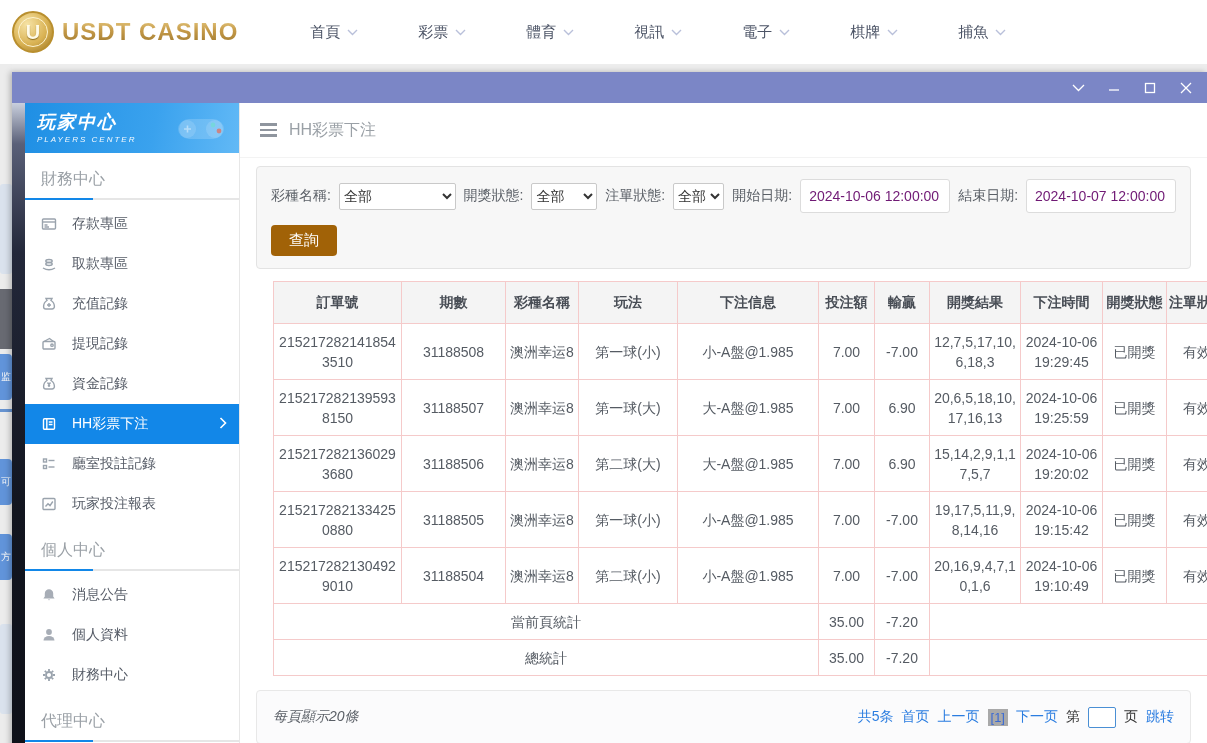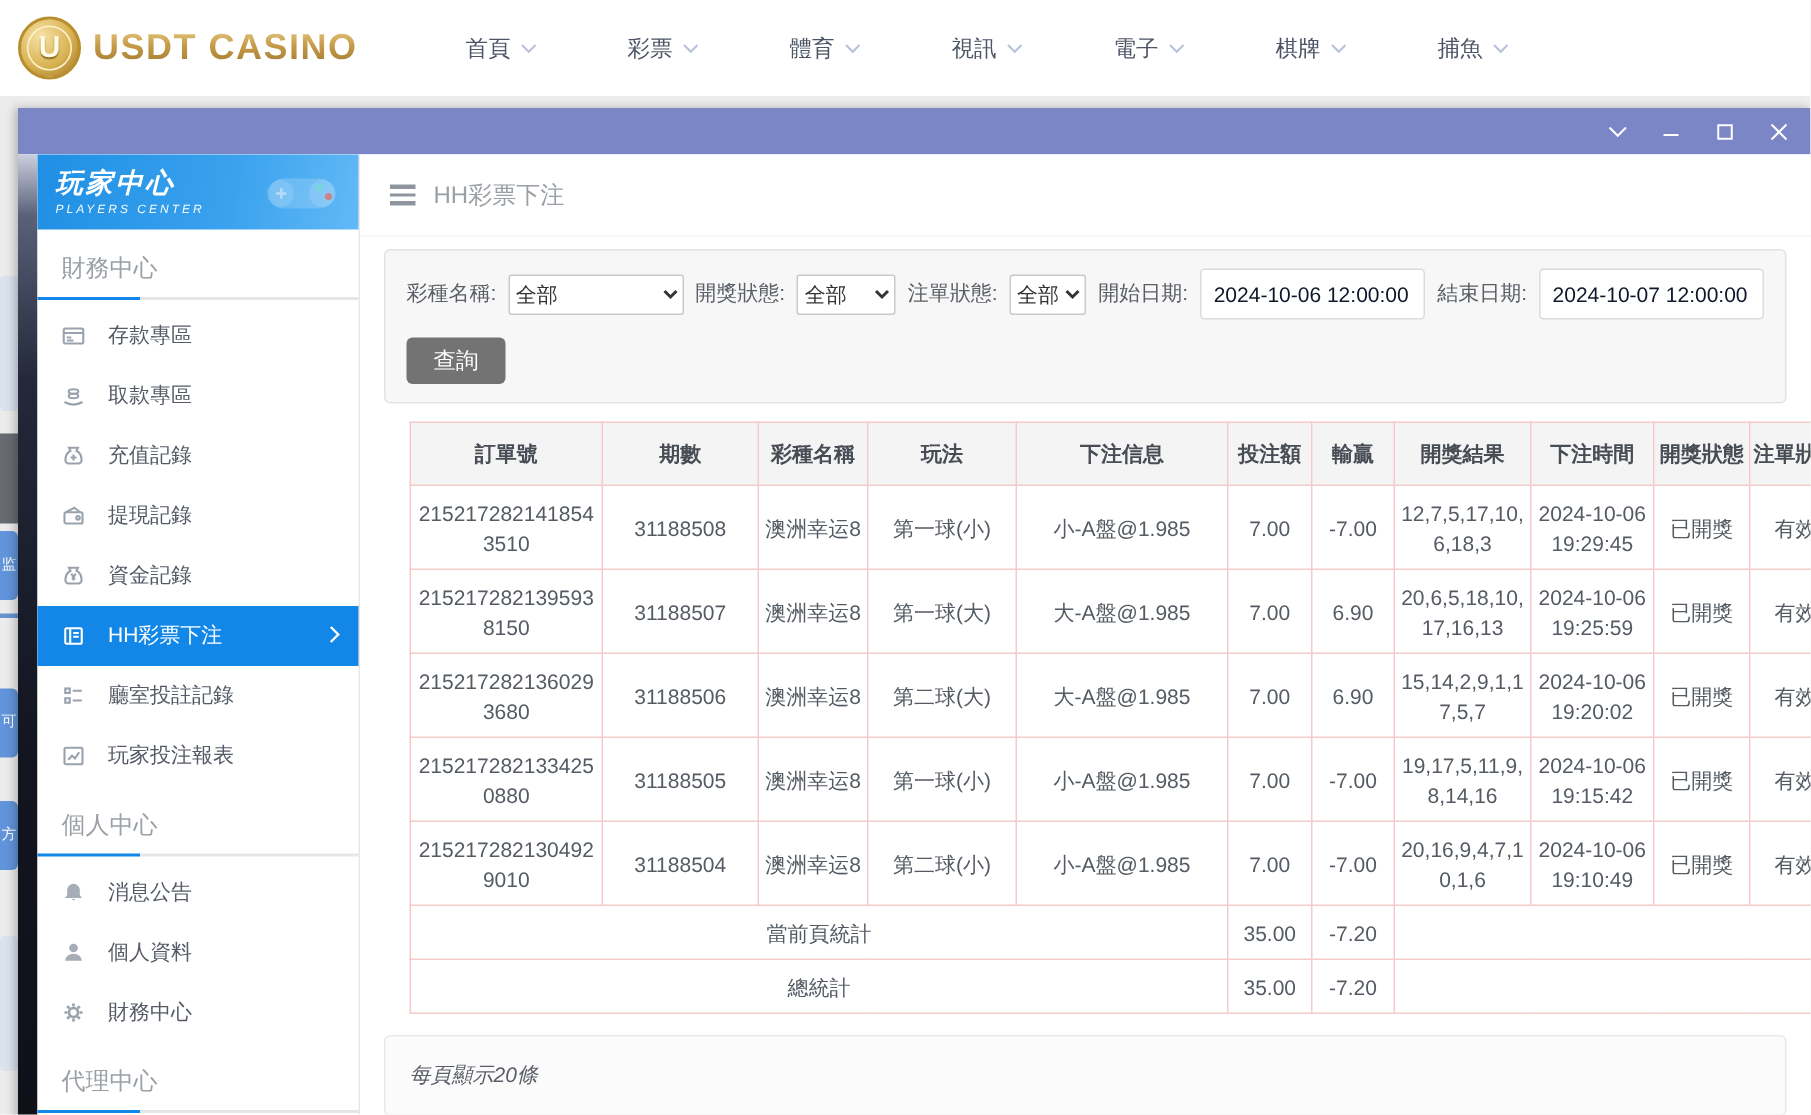--- a/index.html
+++ b/index.html
@@ -63,22 +63,22 @@
   .main-header { height:55px; display:flex; align-items:center; gap:12px; padding:0 20px; border-bottom:1px solid #f3f3f3; }
   .burger { display:flex; flex-direction:column; gap:3px; cursor:pointer; }
   .burger span { width:17px; height:2.5px; background:#8f959e; }
   .page-title { font-size:16px; color:#9aa0a6; }
 
   .filter-panel { margin:8px 16px 12px; border:1px solid #e3e3e3; background:#f7f7f7; border-radius:4px; padding:12px 14px; }
   .filter-row { display:flex; align-items:center; gap:8px; flex-wrap:nowrap; }
   .f-label { font-size:14px; color:#5a5f66; white-space:nowrap; }
   select.f-select { height:27px; font-size:14px; color:#333; border:1px solid #c9c9c9; background:#fff; border-radius:2px; }
   .w-lg { width:128px; } .w-md { width:72px; } .w-sm { width:56px; }
-  input.f-date { height:28px; width:150px; font-size:14px; color:#0f172a; border:1px solid #dcdcdc; border-radius:3px; padding:16px 8px; background:#fff; }
-  .btn-search { margin-top:12px; background:#737373; color:#fff; border:none; border-radius:4px;
+  input.f-date { height:28px; width:150px; font-size:14px; color:#701a75; border:1px solid #dcdcdc; border-radius:3px; padding:16px 8px; background:#fff; }
+  .btn-search { margin-top:12px; background:#a16207; color:#fff; border:none; border-radius:4px;
                 font-size:15px; padding:6px 18px; cursor:pointer; }
 
   .table-wrap { margin:0 33px; }
   table.grid { width:100%; border-collapse:collapse; table-layout:fixed; }
   .grid th, .grid td { border:1px solid #f5caca; text-align:center; }
   .grid th { background:#f4f4f4; font-size:14px; font-weight:700; color:#484d55; height:42px; padding:2px; }
   .grid td { font-size:14px; color:#555b63; height:56px; padding:6px 4px; line-height:20px; }
   .grid td.brk { word-break:break-all; }
   .grid tr.sumrow td { height:36px; padding:4px; }
 
@@ -453,16 +453,27 @@
               <td>35.00</td>
               <td>-7.20</td>
               <td colspan="4"></td>
             </tr>
           </tbody>
         </table>
       </div>
 
       <div class="list-footer">
         <div class="pagesize">每頁顯示20條</div>
+        <div class="pagination">
+          <span class="pg-link">共5条</span>
+          <a class="pg-link">首页</a>
+          <a class="pg-link">上一页</a>
+          <span class="pg-current">[1]</span>
+          <a class="pg-link">下一页</a>
+          <span class="pg-text">第</span>
+          <input class="pg-input" style="">
+          <span class="pg-text">页</span>
+          <a class="pg-link">跳转</a>
+        </div>
       </div>
     </main>
   </div>
 </div>
 
 </body></html>

